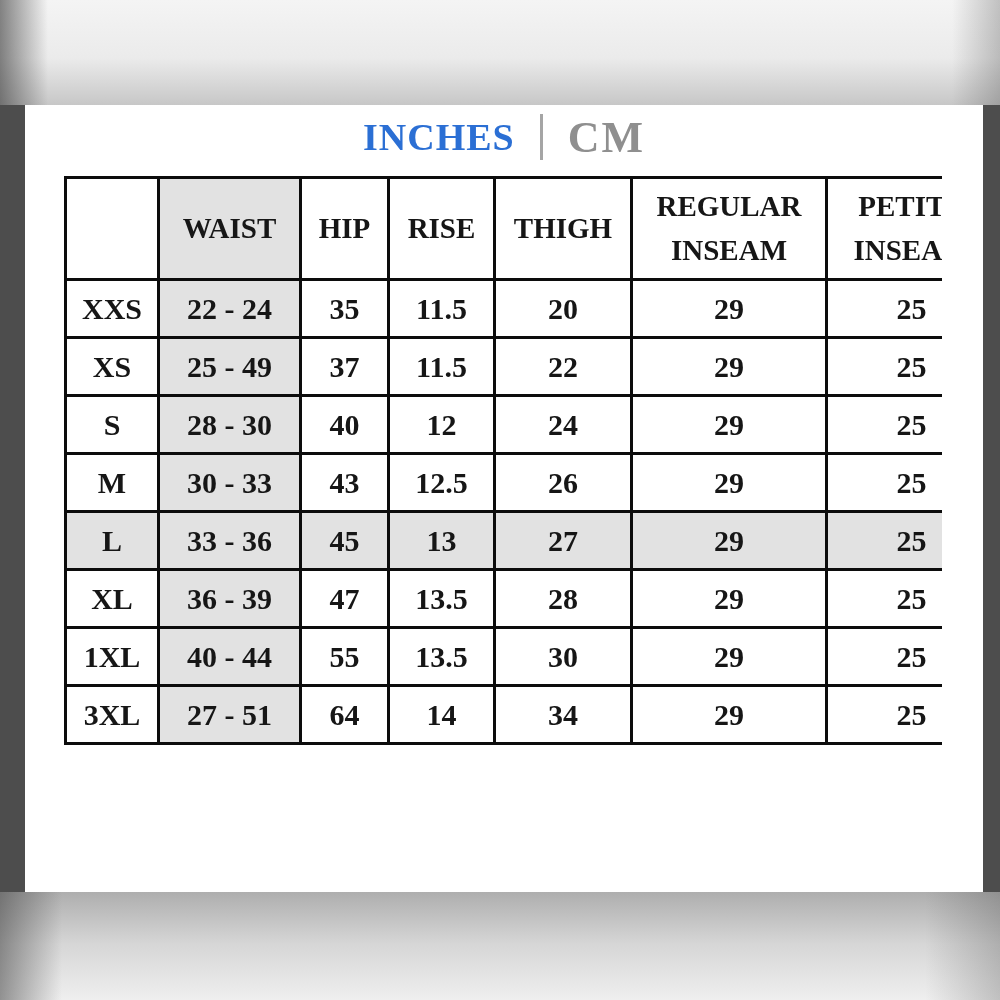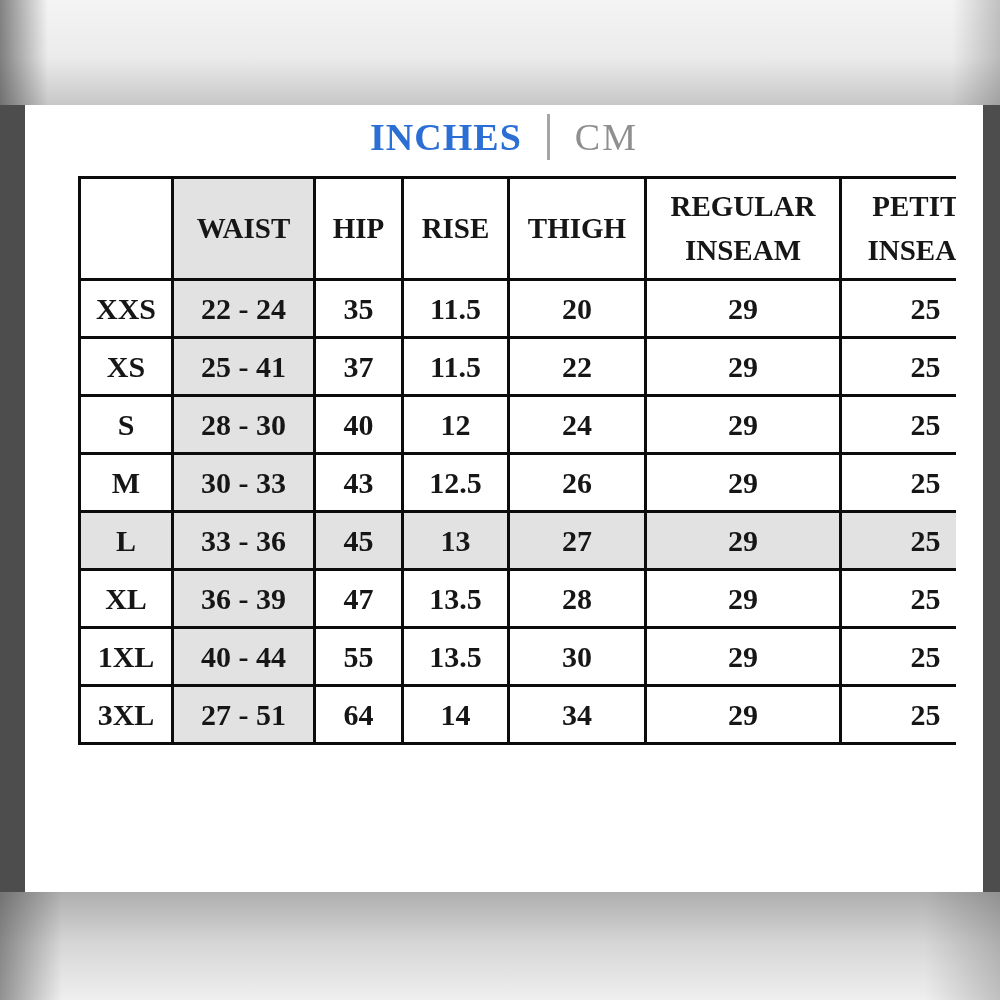--- a/index.html
+++ b/index.html
@@ -70,31 +70,31 @@
     color: #2b6fd4;
     cursor: pointer;
   }
   .unit-divider {
     width: 3px;
     height: 46px;
     background: #a5a5a5;
     margin: 0 25px;
   }
   .unit-cm {
-    font-size: 38px;
-    font-weight: 400;
+    font-size: 44px;
+    font-weight: 700;
     letter-spacing: 2px;
     color: #8f8f8f;
     cursor: pointer;
   }
 
   
   .table-clip {
     position: absolute;
-    left: 78px; top: 176px;
+    left: 64px; top: 176px;
     width: 878px; height: 716px;
     overflow: hidden;
     z-index: 3;
   }
   table.size-chart {
     border-collapse: collapse;
     table-layout: fixed;
     width: 931px;
     background: #ffffff;
   }
@@ -163,21 +163,21 @@
             <td>XXS</td>
             <td class="shaded">22 - 24</td>
             <td>35</td>
             <td>11.5</td>
             <td>20</td>
             <td>29</td>
             <td>25</td>
           </tr>
           <tr>
             <td>XS</td>
-            <td class="shaded">25 - 41</td>
+            <td class="shaded">25 - 49</td>
             <td>37</td>
             <td>11.5</td>
             <td>22</td>
             <td>29</td>
             <td>25</td>
           </tr>
           <tr>
             <td>S</td>
             <td class="shaded">28 - 30</td>
             <td>40</td>

